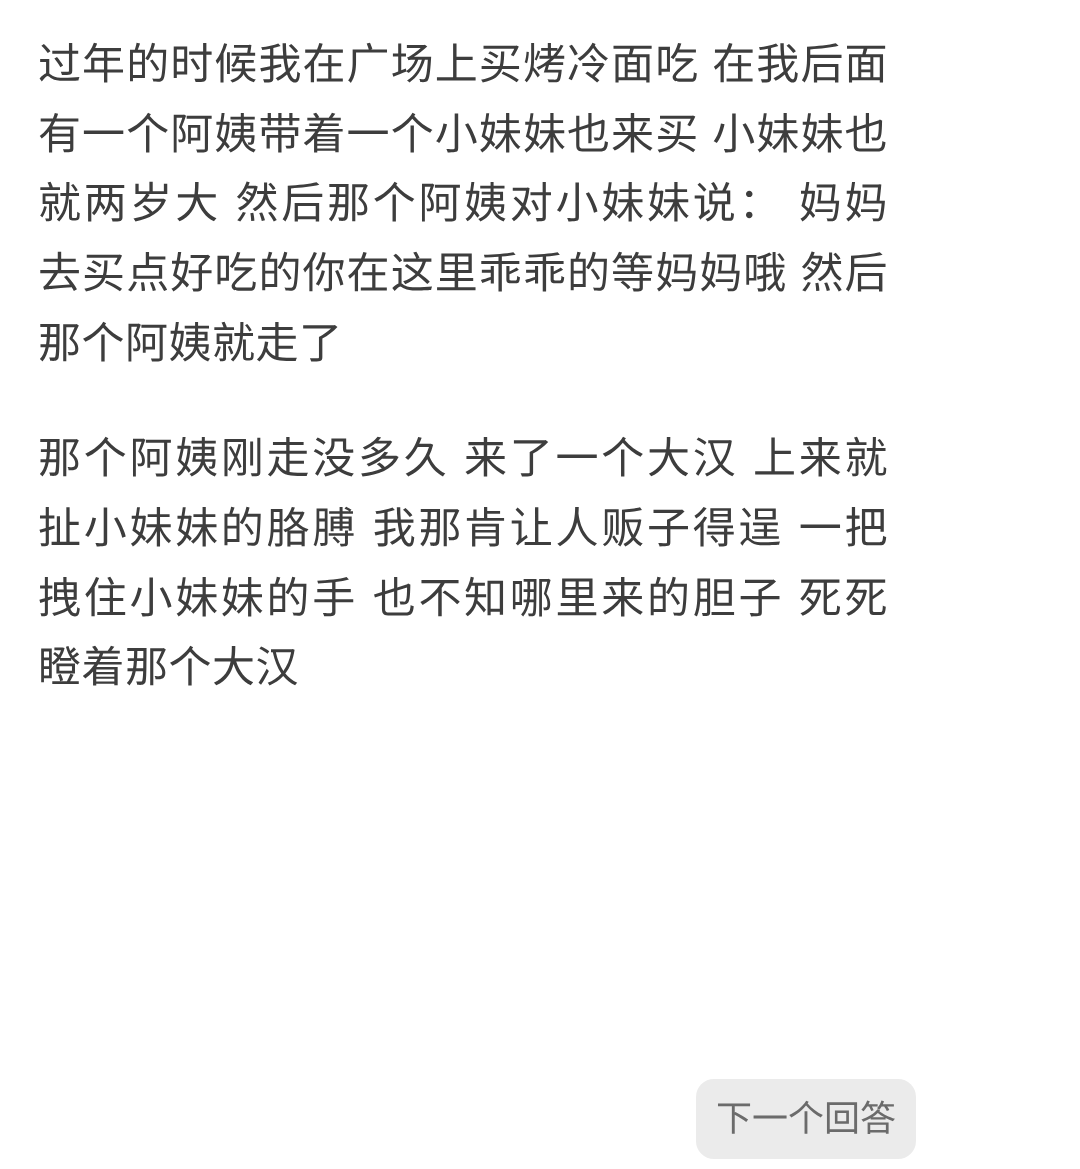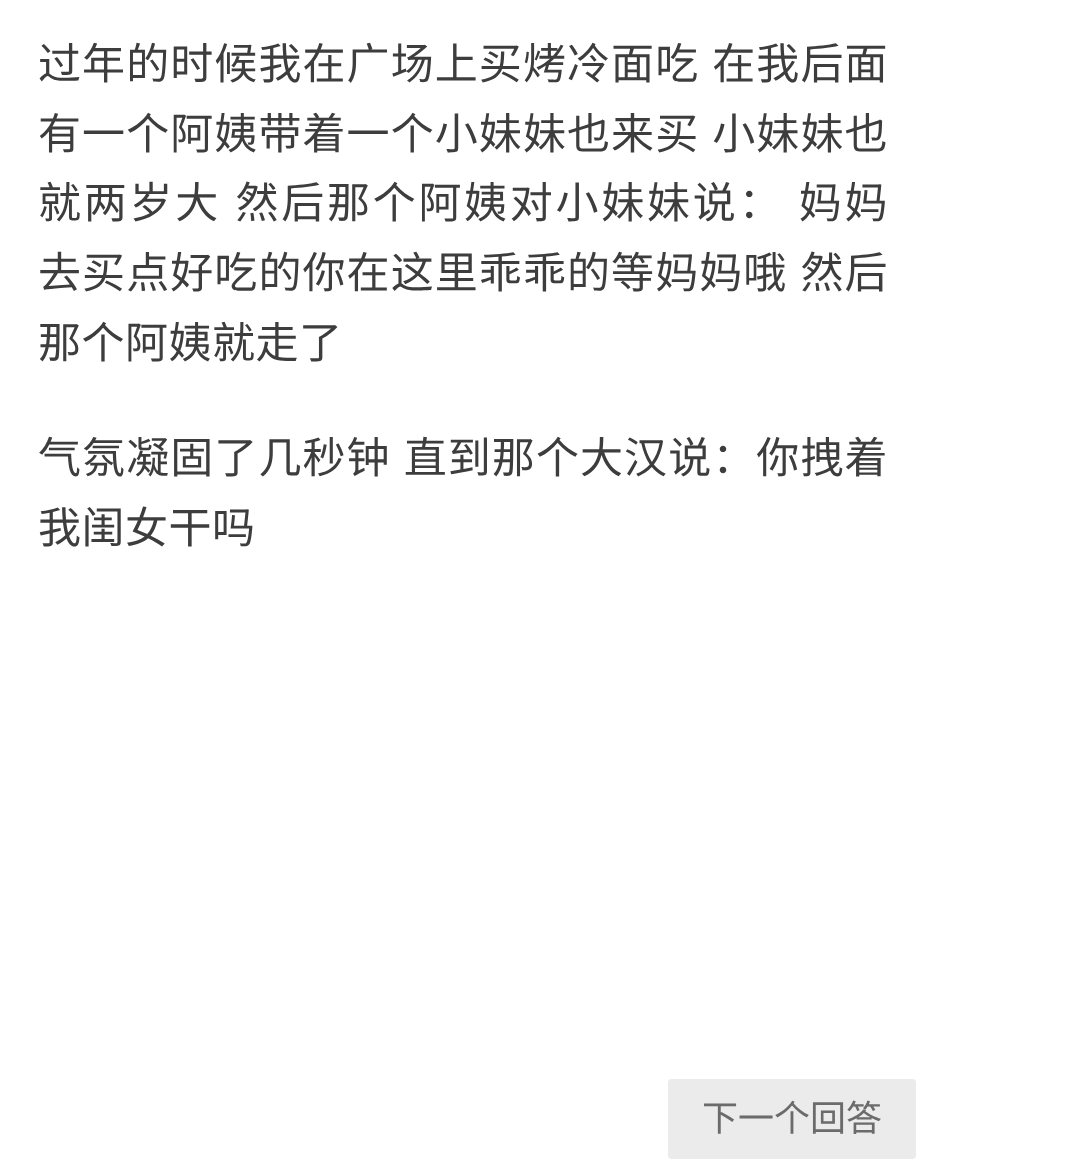--- a/index.html
+++ b/index.html
@@ -39,30 +39,30 @@
     margin-bottom: 0;
   }
   .next-answer-btn {
     position: absolute;
     right: 28px;
     bottom: 10px;
     background: #ebebeb;
     color: #6b6b6b;
     font-size: 36px;
     border: none;
-    border-radius: 4px;
-    padding: 22px 34px;
+    border-radius: 18px;
+    padding: 22px 20px;
     line-height: 1;
     font-family: "Liberation Sans", "DejaVu Sans", sans-serif;
     cursor: pointer;
     white-space: nowrap;
   }
 </style>
 </head>
 <body>
 
 <div class="page">
   <div class="answer-body">
     <p class="para">过年的时候我在广场上买烤冷面吃 在我后面有一个阿姨带着一个小妹妹也来买 小妹妹也就两岁大 然后那个阿姨对小妹妹说： 妈妈去买点好吃的你在这里乖乖的等妈妈哦 然后那个阿姨就走了</p>
-    <p class="para">气氛凝固了几秒钟 直到那个大汉说：你拽着我闺女干吗</p>
+    <p class="para">那个阿姨刚走没多久 来了一个大汉 上来就扯小妹妹的胳膊 我那肯让人贩子得逞 一把拽住小妹妹的手 也不知哪里来的胆子 死死瞪着那个大汉</p>
   </div>
   <button class="next-answer-btn">下一个回答</button>
 </div>
 
 </body></html>

